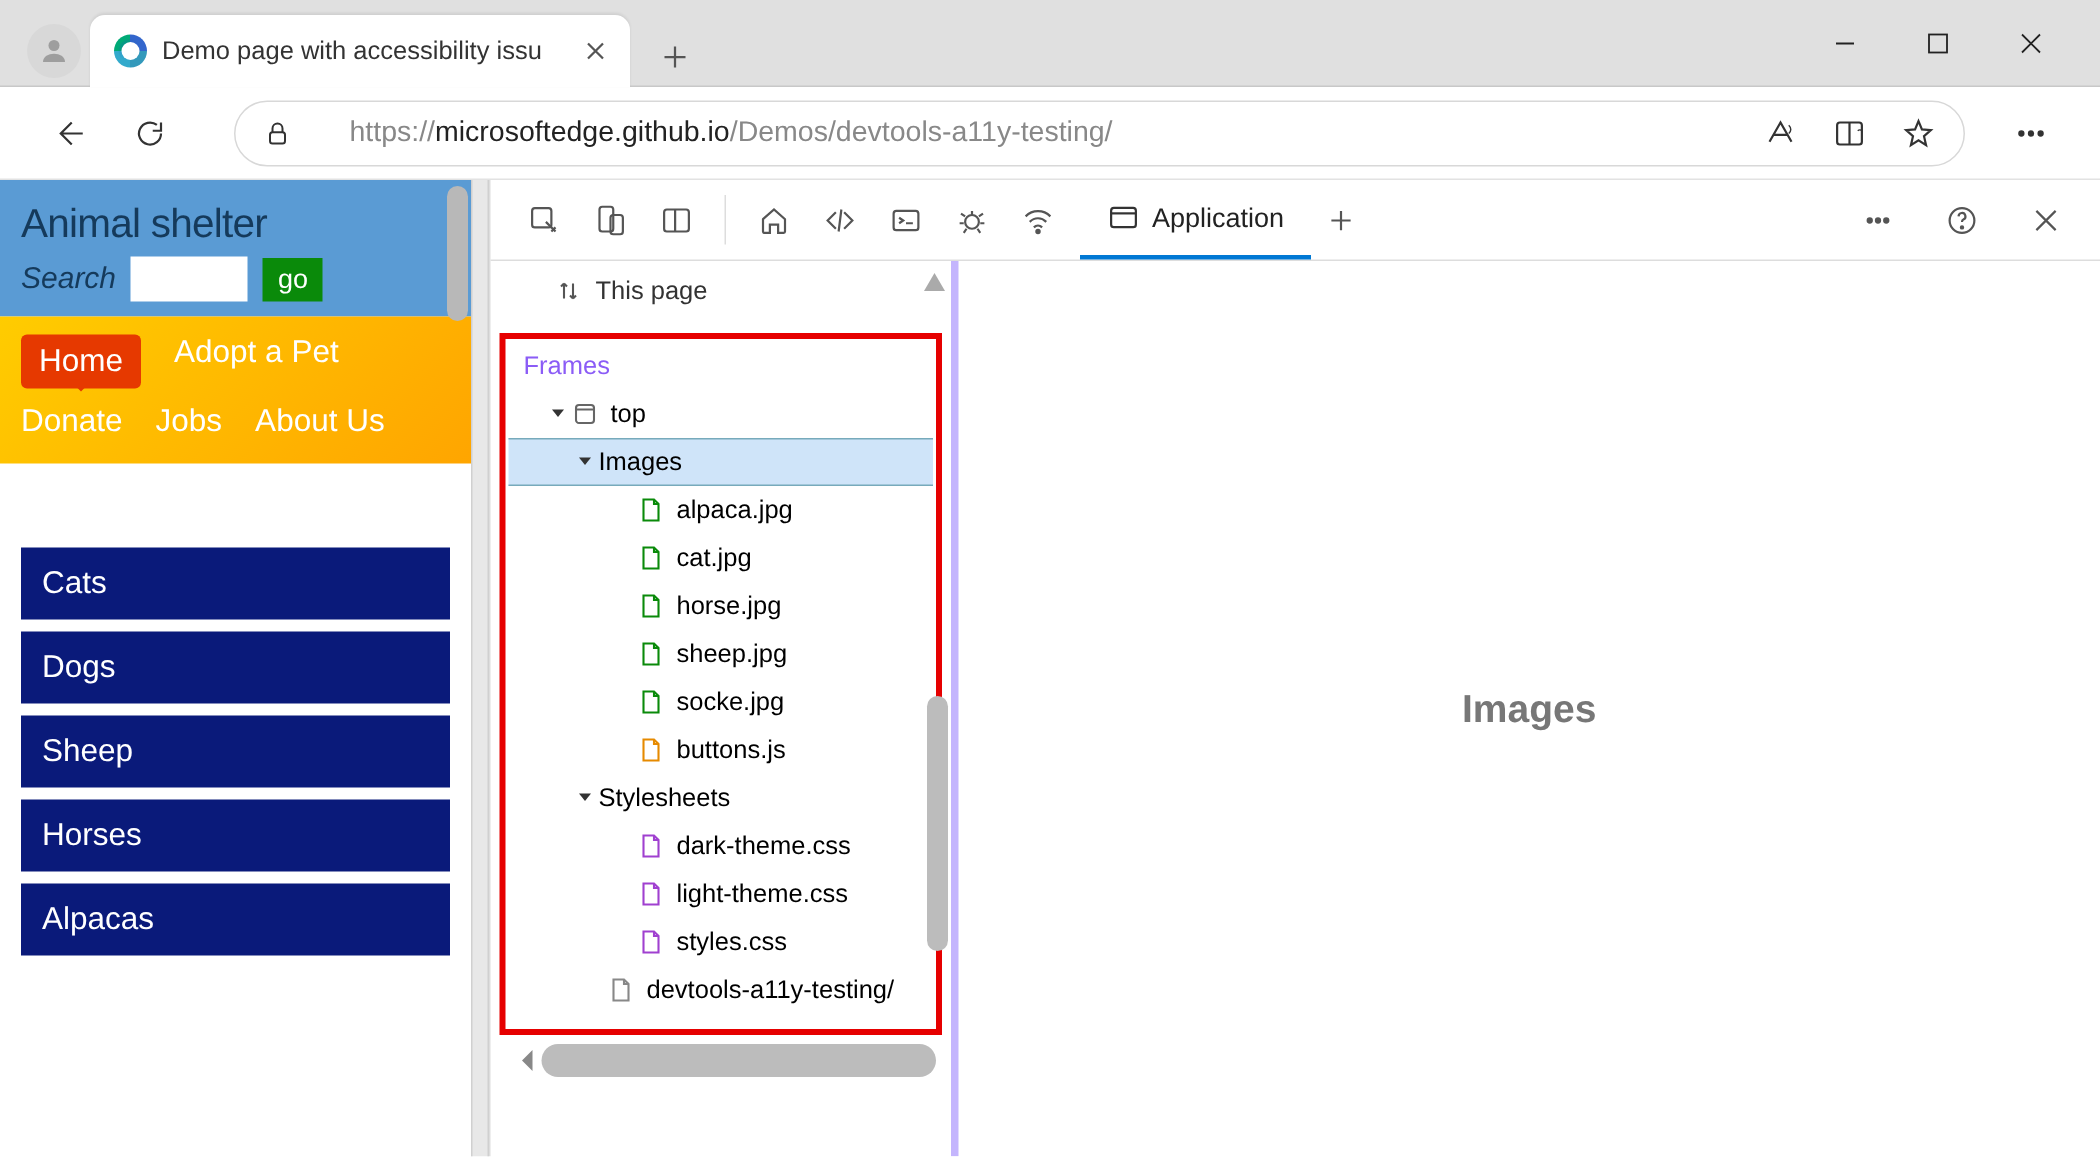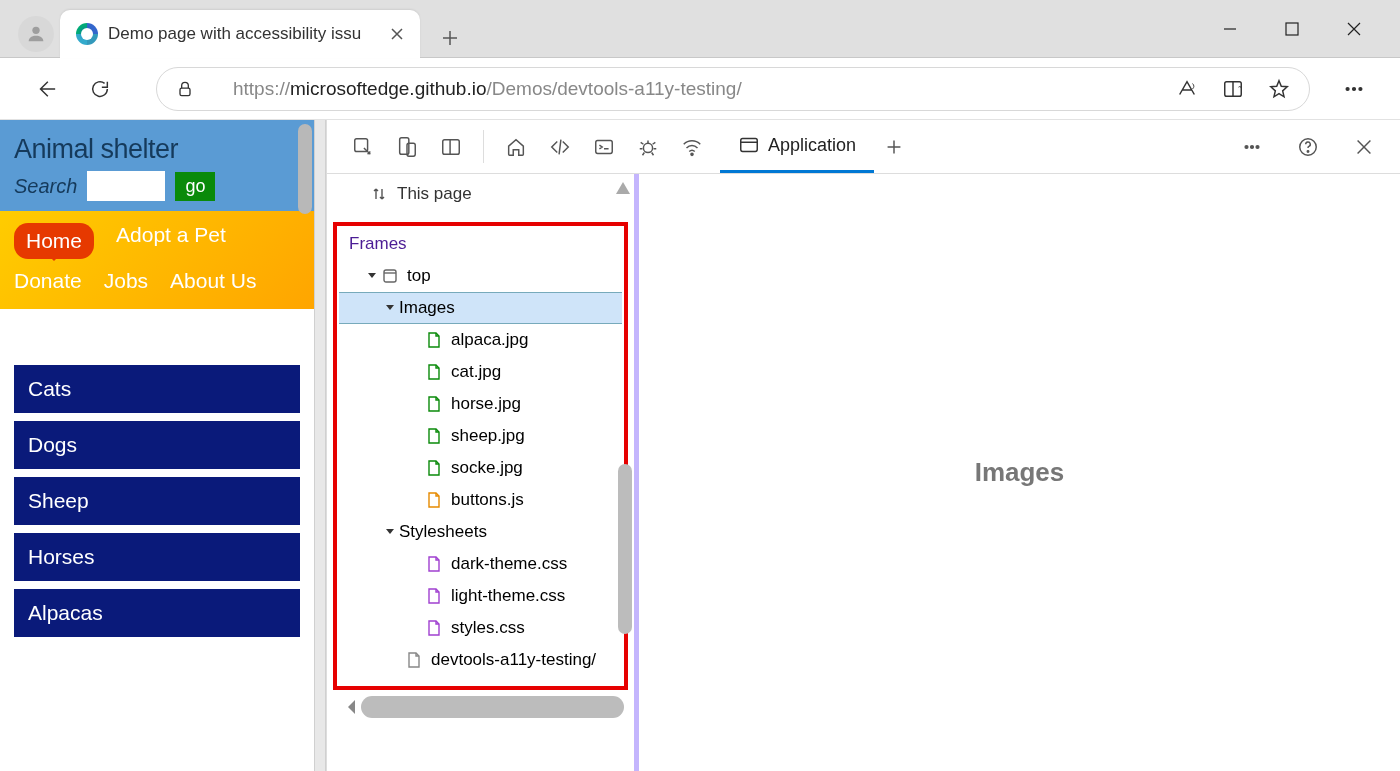--- a/index.html
+++ b/index.html
@@ -41,21 +41,21 @@
   
   .page { width: 314px; position:relative; overflow:hidden;}
   .page-header { background: linear-gradient(#5a9bd4,#5a9bd4); padding: 14px 14px 10px 14px;}
   .page-header h1 { font-size: 27px; font-weight: 400; color:#153a5b; letter-spacing: -0.5px;}
   .search-row { margin-top: 6px; display:flex; align-items:center; gap: 10px;}
   .search-row label { font-size: 20px; color:#153a5b;font-style:italic;}
   .search-row input { width: 78px; height: 30px; border: none; background:#fff; padding: 0 4px;}
   .search-row button { background:#0a8a0a; color:#fff; border:none; font-size:18px; padding: 4px 10px; cursor:pointer;}
   .nav { background: linear-gradient(135deg,#ffcc00 0%,#ffa500 100%); padding: 12px 14px 16px 14px; display:flex; flex-wrap:wrap; gap: 10px 22px;}
   .nav a { font-size: 21px; color:#fff; text-decoration:none; cursor:pointer; font-weight:500;}
-  .nav a.active { background:#e63900; padding: 6px 12px; border-radius:14px; position:relative;}
+  .nav a.active { background:#e63900; padding: 6px 12px; border-radius:4px; position:relative;}
   .nav a.active::after{content:"";position:absolute;bottom:-10px;left:50%;transform:translateX(-50%);border:8px solid transparent;border-top-color:#e63900;}
   .cat-list { margin-top: 56px; padding: 0 14px; display:flex; flex-direction:column; gap:8px;}
   .cat-list .item{ background:#0a1a7a; color:#fff; font-size:21px; padding: 12px 14px; cursor:pointer;}
   .page-scrollbar { position:absolute; right:2px; top:4px; width: 14px; height: 90px; background: #b8b8b8; border-radius: 7px;}
   .page-splitter { width: 12px; background:#e8e8e8; border-left:1px solid #d0d0d0; border-right:1px solid #d0d0d0;}
 
   
   .devtools { flex:1; display:flex; flex-direction:column; border-left:1px solid #ddd;}
   .dt-tabs { height: 54px; display:flex; align-items:stretch; border-bottom: 1px solid #ddd; padding: 0 0 0 8px;}
   .dt-tabs .group { display:flex; align-items:center; gap: 4px; padding: 0 8px;}
@@ -69,21 +69,21 @@
   .dt-tabs .right{margin-left:auto;display:flex;align-items:center;gap:16px;padding-right:16px;}
 
   .dt-body { flex:1; display:flex; overflow:hidden;}
 
   
   .app-side { width: 312px; display:flex; flex-direction:column; border-right:5px solid #c4b5fd; position:relative;}
   .this-page { height:40px; display:flex; align-items:center; padding-left: 44px; gap: 10px; font-size:17px; color:#333;}
   .this-page svg{width:16px;height:16px;stroke:#555;stroke-width:1.4;fill:none;}
 
   .frames-box { margin: 8px 6px 0 6px; border: 4px solid #e60000; flex:0 0 auto; padding: 6px 2px 10px 2px; position:relative;}
-  .frames-title { font-size:17px; color:#4c1d95; padding: 2px 0 6px 10px;}
+  .frames-title { font-size:17px; color:#8b5cf6; padding: 2px 0 6px 10px;}
   .tree { font-size: 17px;}
   .tree-row { display:flex; align-items:center; height: 32px; padding-left: 10px; cursor:pointer; white-space:nowrap;}
   .tree-row.selected { background:#cfe4f9; border-top:1px solid #7ab; border-bottom:1px solid #7ab;}
   .tree-row .caret { width:14px; display:inline-flex; justify-content:center; margin-right:2px;}
   .tree-row .caret svg{width:10px;height:10px;fill:#333;stroke:none;}
   .tree-row .spacer{display:inline-block;}
   .tree-row .file-ico{width:18px;height:18px;margin-right:8px;display:inline-flex;align-items:center;justify-content:center;}
   .tree-row .file-ico svg{width:14px;height:16px;fill:none;stroke-width:1.4;}
   .file-ico.green svg{stroke:#0a8a0a;}
   .file-ico.orange svg{stroke:#e68a00;}

